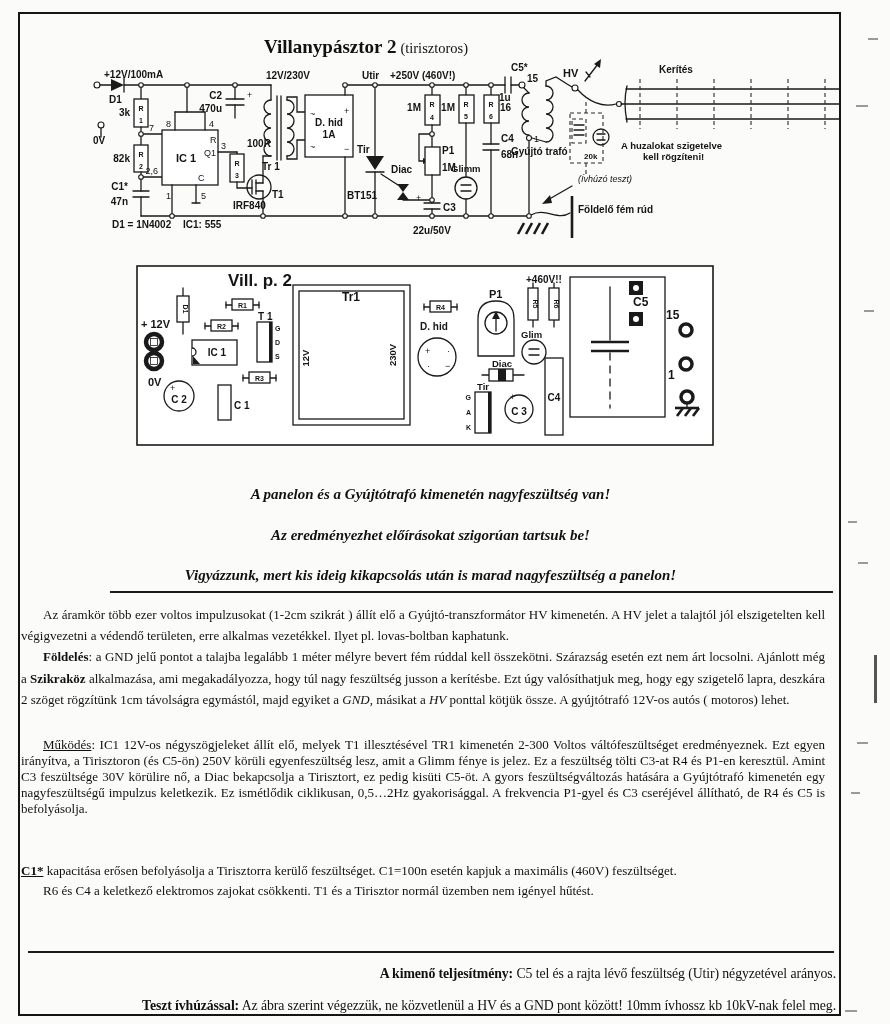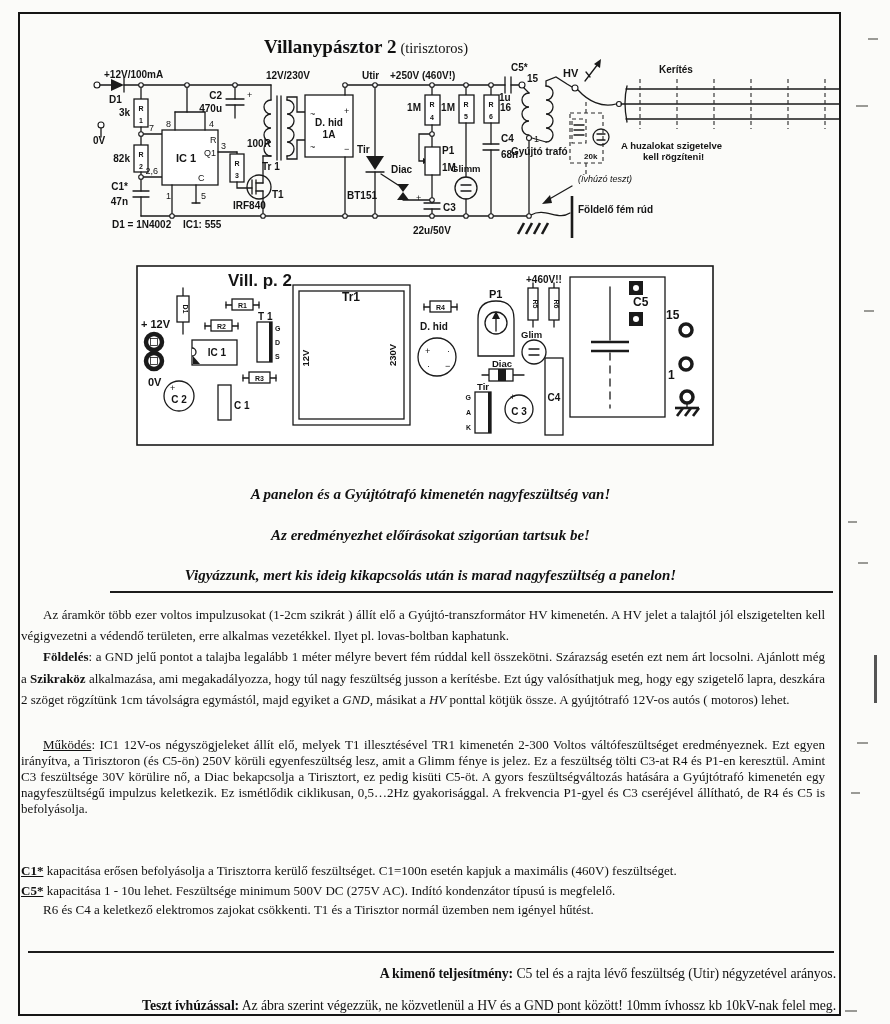--- a/index.html
+++ b/index.html
@@ -465,21 +465,20 @@
   <p class="ind"><span>Az áramkör több ezer voltos impulzusokat (1-2cm szikrát ) állít elő a Gyújtó-transzformátor HV kimenetén. A HV jelet a talajtól jól elszigetelten kell végigvezetni a védendő területen, erre alkalmas vezetékkel. Ilyet pl. lovas-boltban kaphatunk.</span></p>
   <p class="ind"><span class="bi">Földelés</span><span>:  a GND jelű pontot a talajba legalább 1 méter mélyre bevert fém rúddal kell összekötni. Szárazság esetén ezt nem árt locsolni.  Ajánlott még a </span><span class="bi">Szikraköz</span><span> alkalmazása, ami megakadályozza, hogy túl nagy feszültség jusson a kerítésbe. Ezt úgy valósíthatjuk meg, hogy egy szigetelő lapra, deszkára 2 szöget rögzítünk 1cm távolságra egymástól, majd egyiket a </span><span class="it">GND</span><span>, másikat a </span><span class="it">HV</span><span> ponttal kötjük össze.  A gyújtótrafó 12V-os autós ( motoros) lehet.</span></p>
 </div>
 
 <div class="para p2" style="top:737px;">
   <p class="ind"><span class="un">Működés</span><span>: IC1 12V-os négyszögjeleket állít elő, melyek T1 illesztésével TR1 kimenetén 2-300 Voltos váltófeszültséget eredményeznek.  Ezt egyen irányítva, a Tirisztoron (és C5-ön) 250V körüli egyenfeszültség lesz, amit a Glimm fénye is jelez. Ez a feszültség tölti C3-at R4 és P1-en keresztül. Amint C3 feszültsége 30V körülire nő, a Diac bekapcsolja a Tirisztort, ez pedig kisüti C5-öt. A gyors feszültségváltozás hatására a Gyújtótrafó kimenetén egy nagyfeszültségű impulzus keletkezik. Ez ismétlődik ciklikusan, 0,5…2Hz gyakorisággal. A frekvencia P1-gyel és C3 cseréjével állítható, de R4 és C5 is befolyásolja.</span></p>
 </div>
 
 <div class="para p3" style="top:861px;">
   <p><span class="bi un">C1*</span><span> kapacitása erősen befolyásolja a Tirisztorra kerülő feszültséget. C1=100n esetén kapjuk a maximális (460V) feszültséget.</span></p>
-  <p><span class="bi un">C5*</span><span>  kapacitása 1 - 10u lehet. Feszültsége minimum 500V DC (275V AC). Indító kondenzátor típusú is megfelelő.</span></p>
   <p class="ind"><span>R6 és C4 a keletkező elektromos zajokat csökkenti.  T1 és a Tirisztor normál üzemben nem igényel hűtést.</span></p>
 </div>
 
 <div class="rule" style="left:28px;top:951px;width:806px;"></div>
 
 <div class="pline" style="top:966px;"><span class="bi">A kimenő teljesítmény:</span><span>  C5 tel és a rajta lévő feszültség (Utir) négyzetével arányos.</span></div>
 <div class="pline" style="top:998px;"><span class="bi">Teszt ívhúzással:</span><span> Az ábra szerint végezzük, ne közvetlenül a HV és a GND pont között!  10mm ívhossz kb 10kV-nak felel meg.</span></div>
 
 <div class="mark" style="left:868px;top:38px;width:10px;height:2px;"></div>
 <div class="mark" style="left:856px;top:105px;width:12px;height:2px;"></div>

